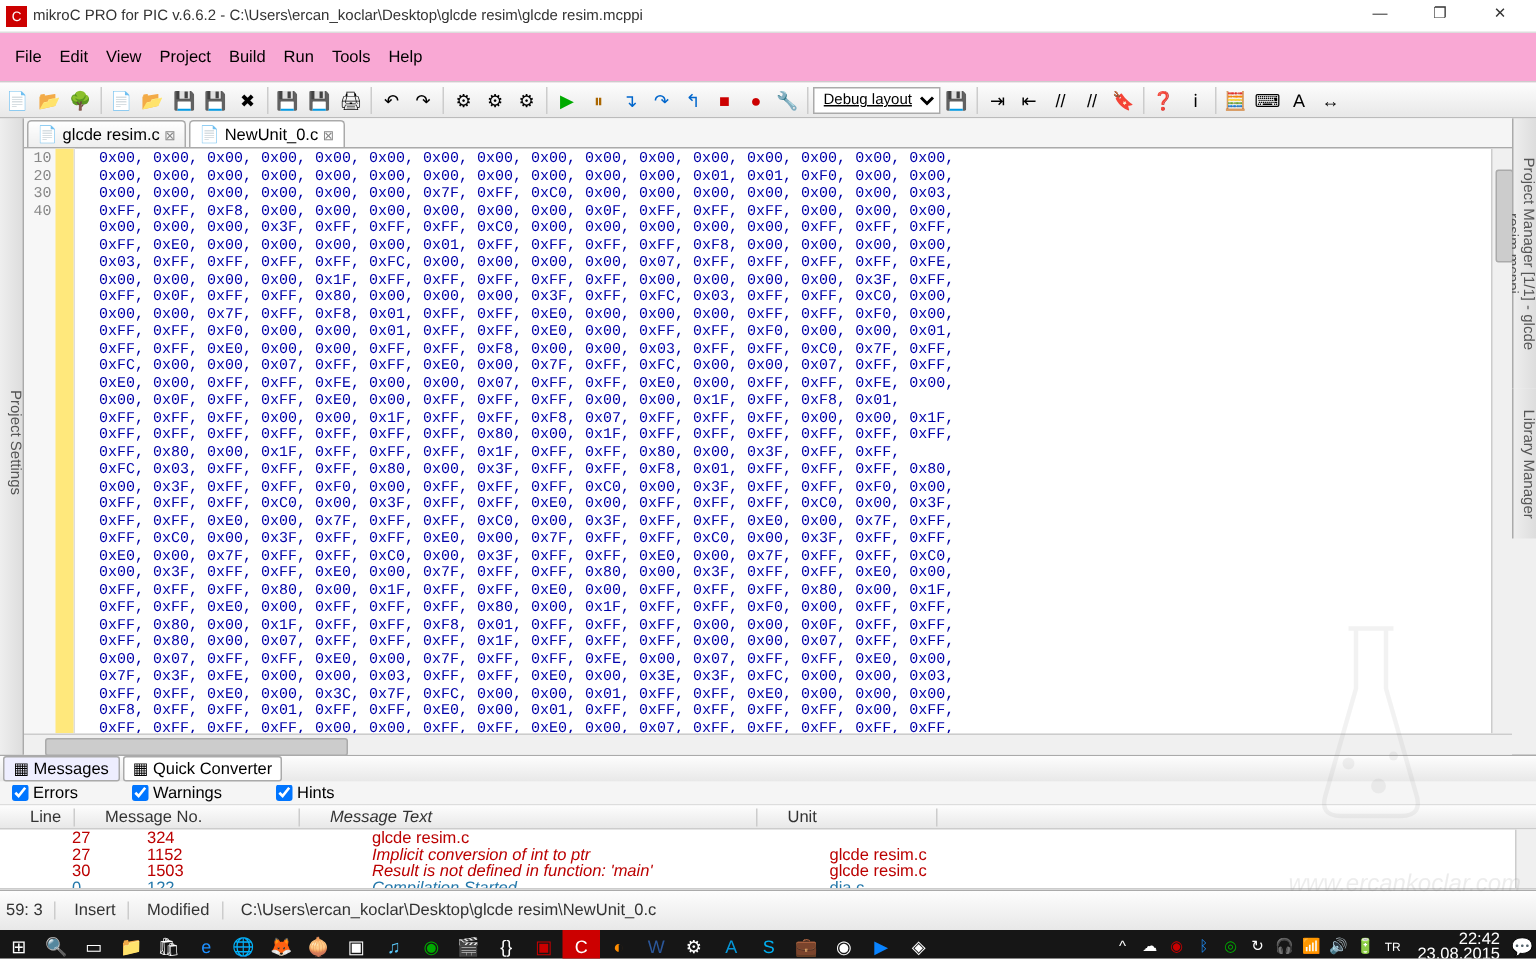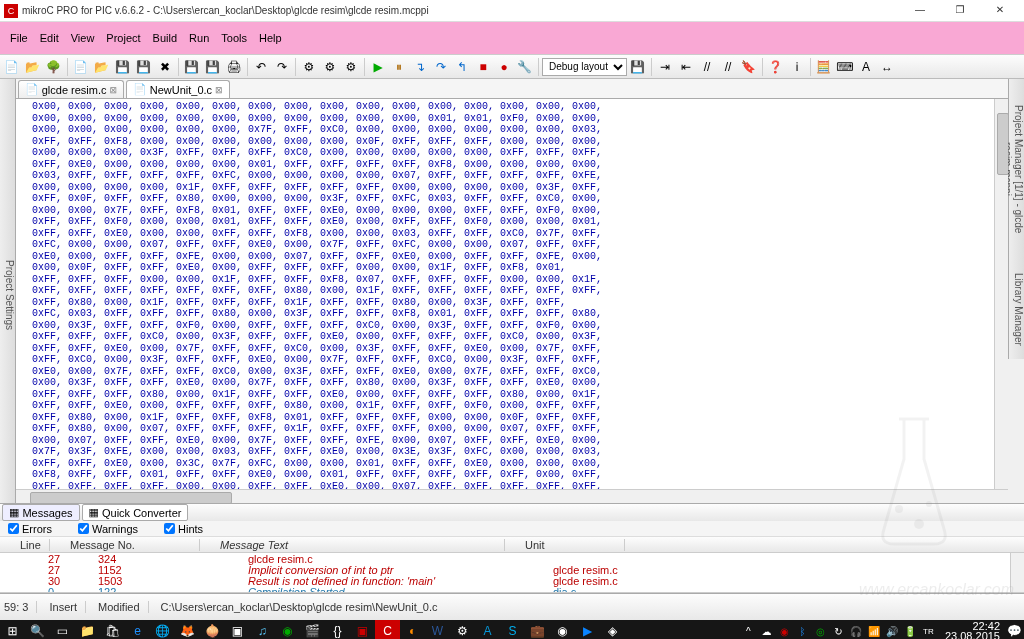--- a/index.html
+++ b/index.html
@@ -10,21 +10,21 @@
 .titlebar-text { flex: 1; font-size: 10px; color: #333; }
 .win-controls { display: flex; gap: 0; }
 .win-btn { width: 40px; height: 20px; text-align: center; line-height: 18px; font-size: 10px; color: #333; cursor: pointer; }
 
 .menubar { height: 18px; background: #f9a8d4; display: flex; align-items: center; padding: 16px 4px; gap: 0; border-bottom: 1px solid #ccc; }
 .menubar span { padding: 1px 6px; cursor: pointer; font-size: 11px; }
 
 .toolbar { height: 24px; background: linear-gradient(#fdfdfd,#e8e8e8); display: flex; align-items: center; padding: 0 2px; gap: 1px; border-bottom: 1px solid #bbb; }
 .tb-btn { width: 20px; height: 20px; display: inline-flex; align-items: center; justify-content: center; font-size: 12px; cursor: pointer; border-radius: 2px; }
 .tb-sep { width: 1px; height: 18px; background: #ccc; margin: 0 2px; }
-.tb-combo { height: 18px; min-width: 80px; border: 1px solid #aaa; background: #fff; font-size: 10px; padding: 0 2px; }
+.tb-combo { height: 18px; min-width: 80px; border: 1px solid #aaa; background: #fff; font-size: 10px; padding: 0 2px; text-decoration: underline; }
 
 .main-area { display: flex; height: calc(100% - 22px - 18px - 24px - 15px - 22px - 12px - 102px); }
 .side-tab { width: 16px; background: linear-gradient(90deg,#eee,#ddd); border-right: 1px solid #aaa; writing-mode: vertical-rl; text-align: center; font-size: 10px; color: #555; cursor: pointer; padding-top: 8px; }
 .side-tab.right { border-left: 1px solid #aaa; border-right: none; writing-mode: vertical-rl; }
 .right-tabs { display: flex; flex-direction: column; }
 .right-tabs .side-tab { width: 16px; flex: 0 0 auto; padding: 8px 0; }
 
 .editor-area { flex: 1; display: flex; flex-direction: column; background: #fff; }
 .file-tabs { height: 20px; background: #f5f5f5; display: flex; align-items: flex-end; padding: 0 2px; border-bottom: 1px solid #aaa; }
 .file-tab { padding: 2px 6px; background: linear-gradient(#fff,#eee); border: 1px solid #aaa; border-bottom: none; border-radius: 3px 3px 0 0; font-size: 10px; display: flex; align-items: center; gap: 3px; margin-right: 2px; cursor: pointer; }
@@ -38,21 +38,21 @@
 .code-text { flex: 1; font-family: 'Courier New', monospace; font-size: 10px; line-height: 11.5px; color: #0000aa; white-space: pre; padding: 2px 4px; overflow: hidden; }
 .scroll-h { height: 14px; background: #f0f0f0; border-top: 1px solid #ccc; position: relative; }
 .scroll-h::after { content:''; position:absolute; left:14px; width:200px; height:10px; top:2px; background:#ccc; border:1px solid #aaa; border-radius:2px; }
 .scroll-v { position: absolute; right: 0; top: 0; bottom: 0; width: 14px; background: #f0f0f0; border-left: 1px solid #ccc; }
 .scroll-v::after { content:''; position:absolute; top:14px; height:60px; width:10px; left:2px; background:#ccc; border:1px solid #aaa; border-radius:2px; }
 
 .bottom-tabs { height: 18px; background: linear-gradient(#fdfdfd,#e8e8e8); display: flex; align-items: center; border-top: 1px solid #aaa; padding: 0 2px; gap: 2px; }
 .btab { padding: 1px 6px; border: 1px solid #aaa; background: #fff; font-size: 10px; display: flex; align-items: center; gap: 3px; cursor: pointer; border-radius: 2px; }
 .btab.active { background: #eef; }
 
-.filters { height: 16px; background: #f5f5f5; display: flex; align-items: center; padding: 0 8px; gap: 26px; border-bottom: 1px solid #ddd; font-size: 10px; }
+.filters { height: 16px; background: #f5f5f5; display: flex; align-items: center; padding: 0 8px; gap: 36px; border-bottom: 1px solid #ddd; font-size: 10px; }
 .filters label { display: flex; align-items: center; gap: 3px; cursor: pointer; }
 .filters input { width: 11px; height: 11px; }
 
 .msg-table { height: 56px; overflow: hidden; background: #fff; font-size: 10px; border-bottom: 1px solid #ccc; position: relative; }
 .msg-header { display: flex; background: linear-gradient(#fdfdfd,#e8e8e8); border-bottom: 1px solid #ccc; height: 16px; align-items: center; }
 .msg-header div { padding: 0 20px; border-right: 1px solid #ccc; color: #333; }
 .msg-row { display: flex; height: 11px; align-items: center; padding-left: 44px; }
 .msg-row.err { color: #b00; }
 .msg-row.ok { color: #27a; }
 .msg-row div { padding: 0 4px; white-space: nowrap; overflow: hidden; }
@@ -158,20 +158,61 @@
         <span>glcde resim.c</span>
         <span class="tab-close">⊠</span>
       </div>
       <div class="file-tab active">
         <span>📄</span>
         <span>NewUnit_0.c</span>
         <span class="tab-close">⊠</span>
       </div>
     </div>
     <div class="code-area">
+      <div class="gutter">
+        <div class="gutter-nums" id="gutter-nums">
+
+10
+
+
+
+
+
+
+
+
+
+20
+
+
+
+
+
+
+
+
+
+30
+
+
+
+
+
+
+
+
+
+40
+
+
+
+
+</div>
+        <div class="gutter-marks"></div>
+      </div>
       <div class="code-text" id="code-text">  0x00, 0x00, 0x00, 0x00, 0x00, 0x00, 0x00, 0x00, 0x00, 0x00, 0x00, 0x00, 0x00, 0x00, 0x00, 0x00,
   0x00, 0x00, 0x00, 0x00, 0x00, 0x00, 0x00, 0x00, 0x00, 0x00, 0x00, 0x01, 0x01, 0xF0, 0x00, 0x00,
   0x00, 0x00, 0x00, 0x00, 0x00, 0x00, 0x7F, 0xFF, 0xC0, 0x00, 0x00, 0x00, 0x00, 0x00, 0x00, 0x03,
   0xFF, 0xFF, 0xF8, 0x00, 0x00, 0x00, 0x00, 0x00, 0x00, 0x0F, 0xFF, 0xFF, 0xFF, 0x00, 0x00, 0x00,
   0x00, 0x00, 0x00, 0x3F, 0xFF, 0xFF, 0xFF, 0xC0, 0x00, 0x00, 0x00, 0x00, 0x00, 0xFF, 0xFF, 0xFF,
   0xFF, 0xE0, 0x00, 0x00, 0x00, 0x00, 0x01, 0xFF, 0xFF, 0xFF, 0xFF, 0xF8, 0x00, 0x00, 0x00, 0x00,
   0x03, 0xFF, 0xFF, 0xFF, 0xFF, 0xFC, 0x00, 0x00, 0x00, 0x00, 0x07, 0xFF, 0xFF, 0xFF, 0xFF, 0xFE,
   0x00, 0x00, 0x00, 0x00, 0x1F, 0xFF, 0xFF, 0xFF, 0xFF, 0xFF, 0x00, 0x00, 0x00, 0x00, 0x3F, 0xFF,
   0xFF, 0x0F, 0xFF, 0xFF, 0x80, 0x00, 0x00, 0x00, 0x3F, 0xFF, 0xFC, 0x03, 0xFF, 0xFF, 0xC0, 0x00,
   0x00, 0x00, 0x7F, 0xFF, 0xF8, 0x01, 0xFF, 0xFF, 0xE0, 0x00, 0x00, 0x00, 0xFF, 0xFF, 0xF0, 0x00,

